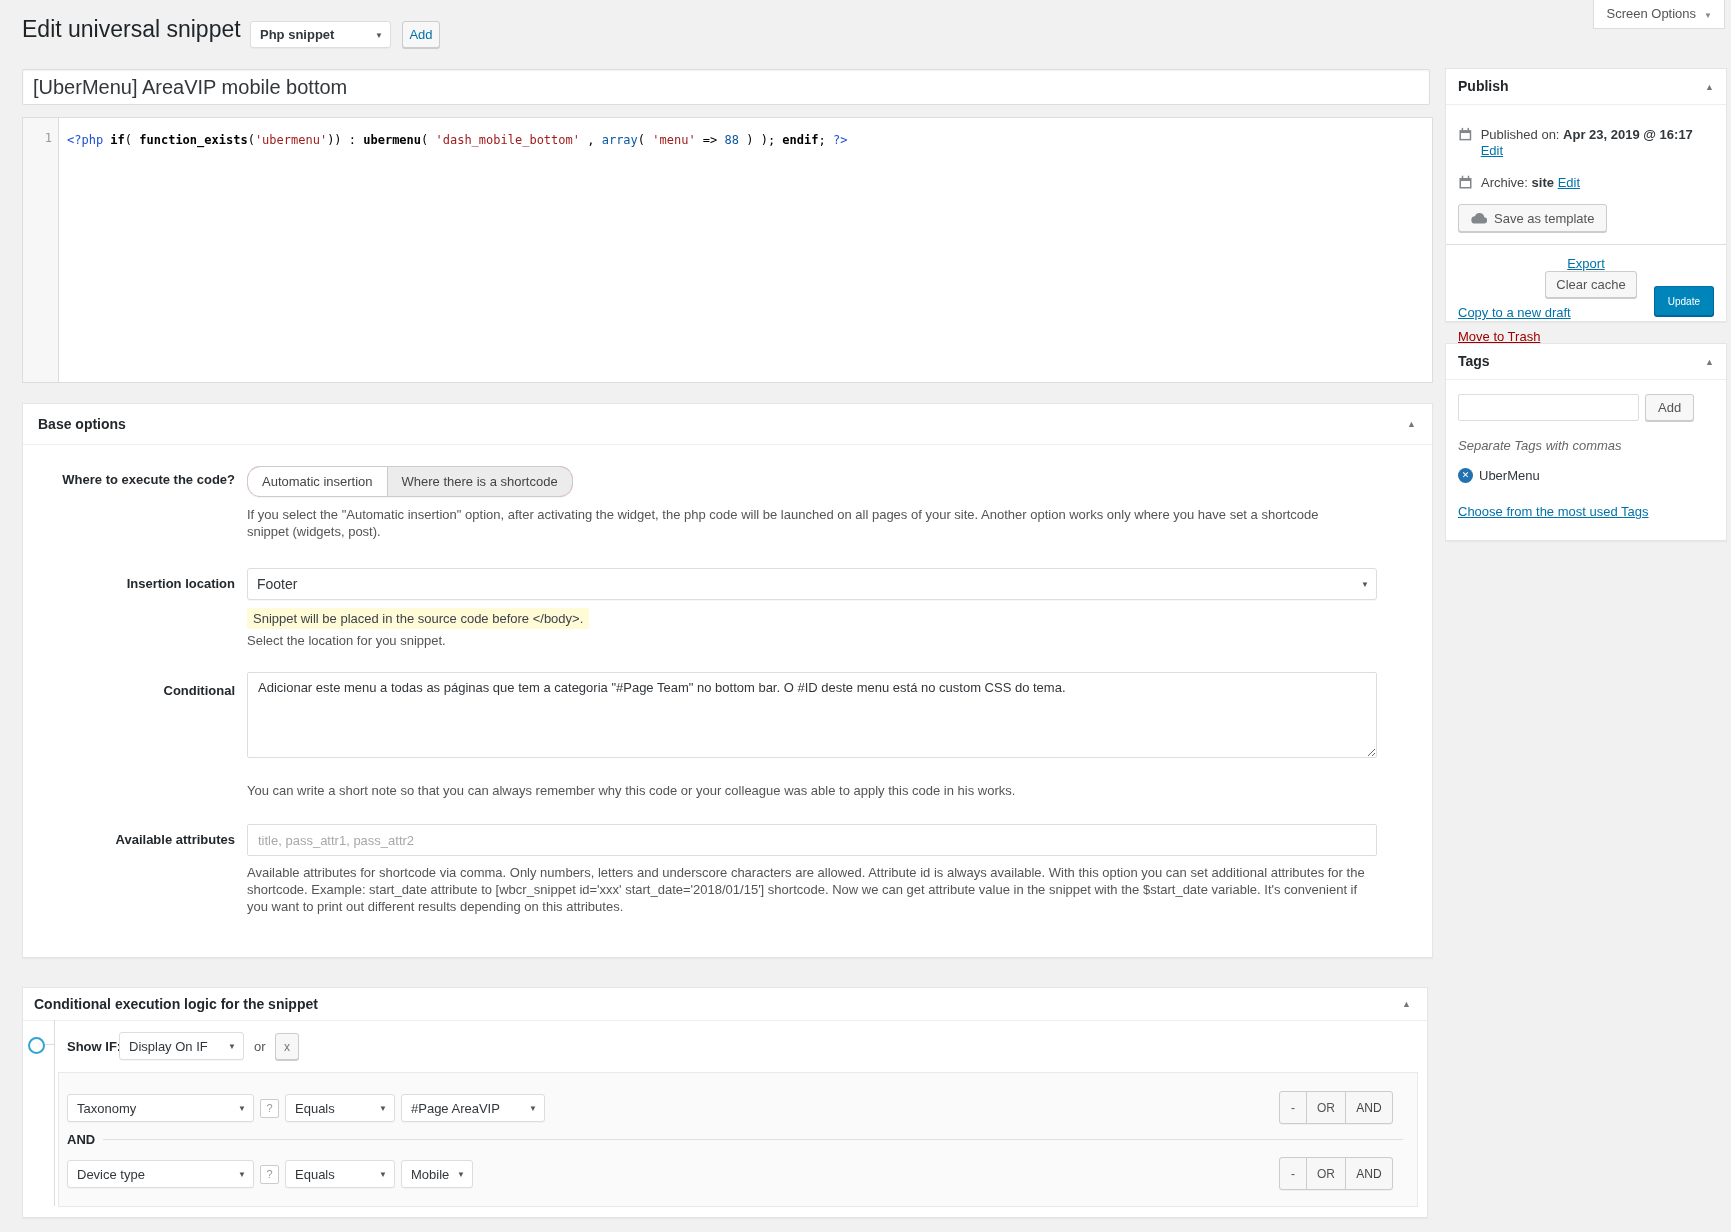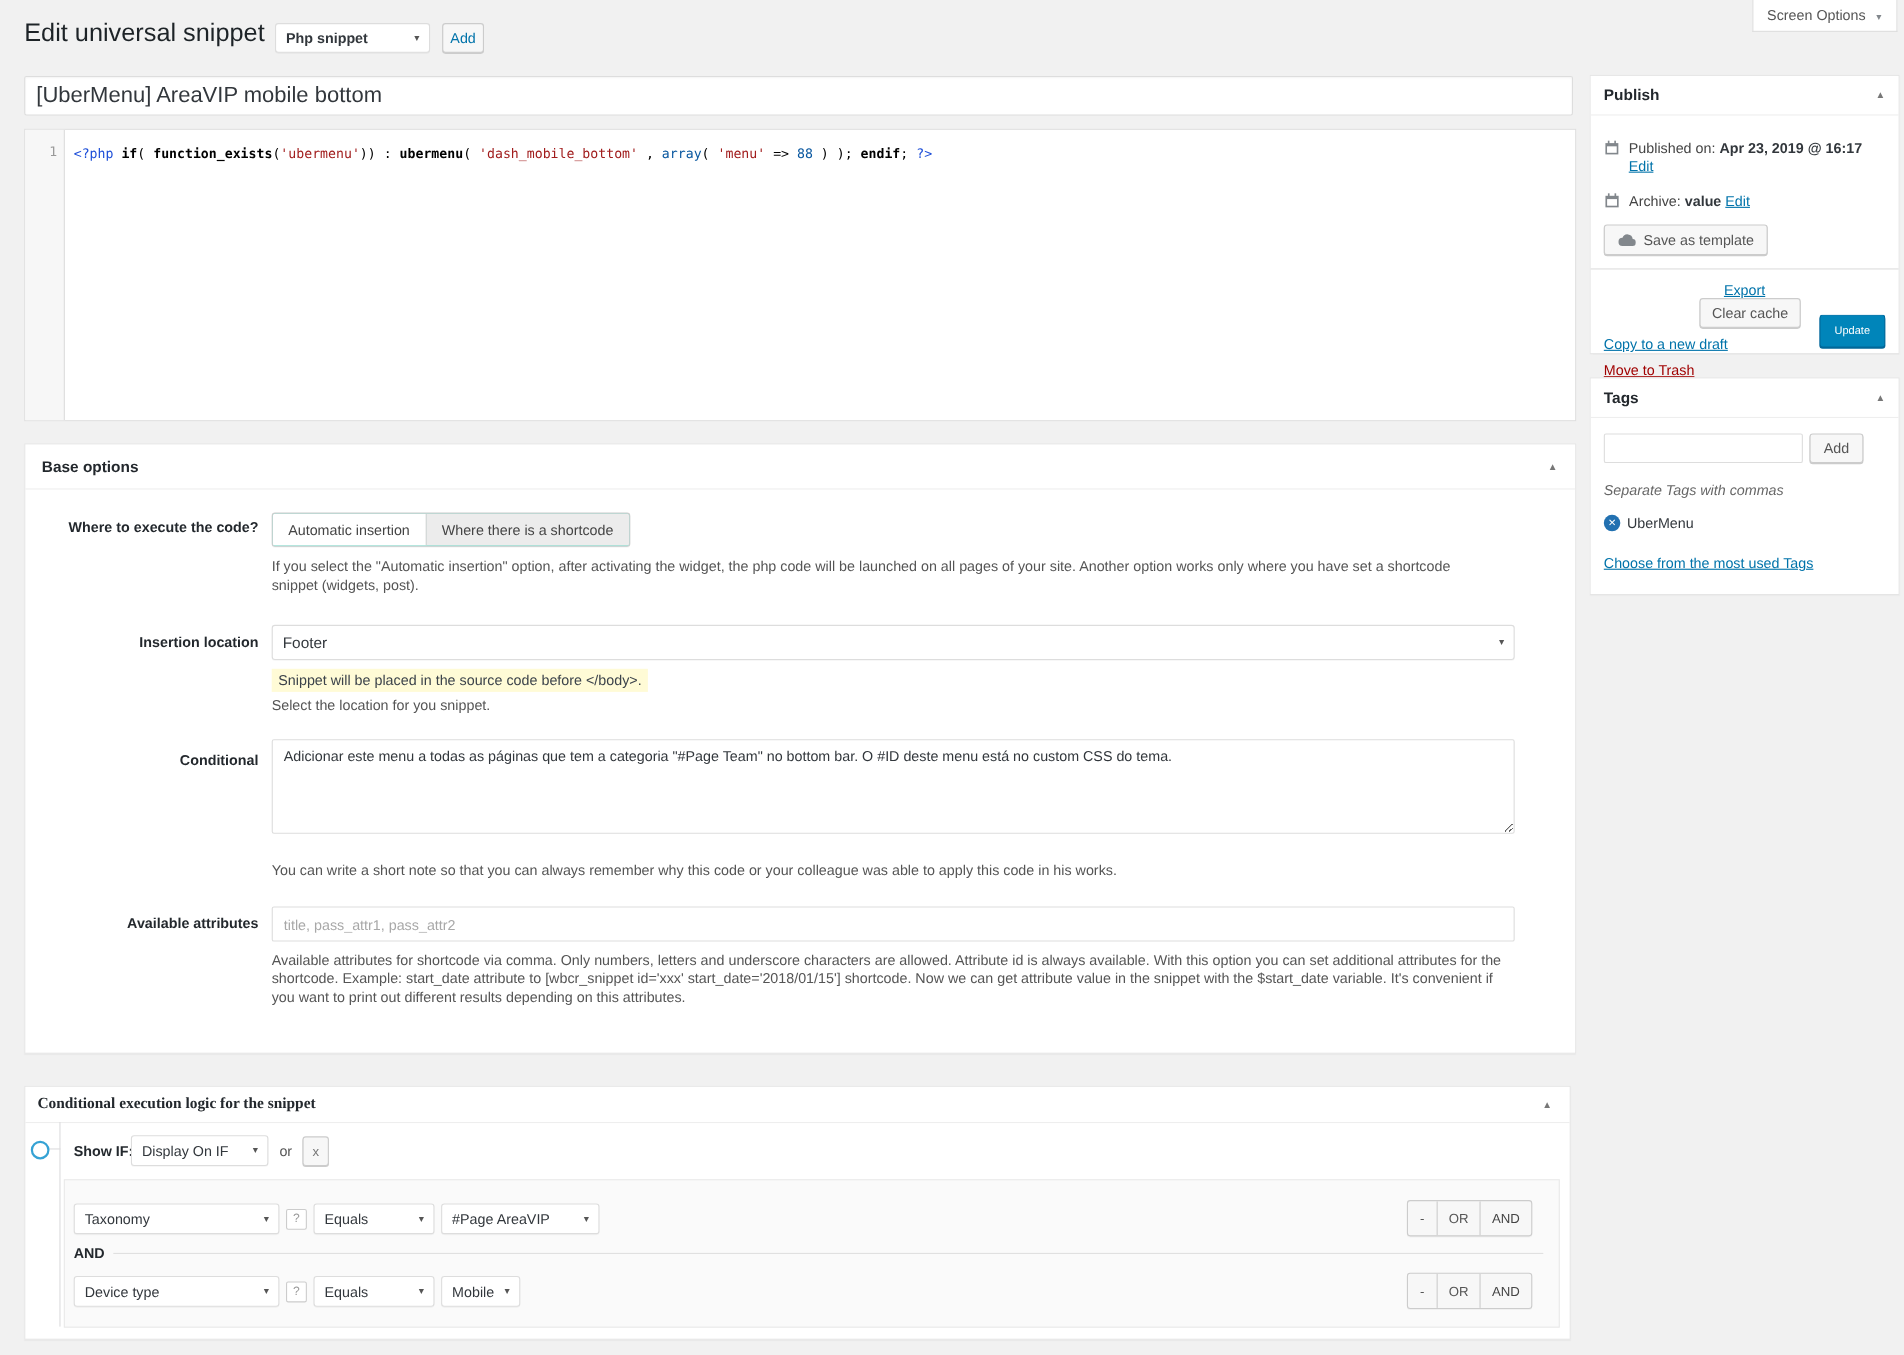--- a/index.html
+++ b/index.html
@@ -26,21 +26,21 @@
   .code-area{flex:1;padding:13px 0 0 8px;font-family:"DejaVu Sans Mono",monospace;font-size:12px;line-height:18px;white-space:pre;color:#000;}
   .tok-meta{color:#1d4ed8;}
   .tok-kw{color:#000;font-weight:bold;}
   .tok-fn{color:#000;font-weight:bold;}
   .tok-str{color:#a11d1d;margin-top:12px;}
   .tok-arr{color:#0a58a0;}
   .tok-num{color:#0a58a0;}
   
   .form-label{position:absolute;left:20px;width:192px;text-align:right;font-weight:bold;font-size:13px;color:#23282d;}
   .help-text{position:absolute;font-size:13px;color:#555;line-height:17px;}
-  .toggle-group{position:absolute;left:224px;top:60px;display:flex;border:1px solid #ccc;border-radius:3px;background:#5eead4;overflow:hidden;box-shadow:0 1px 0 rgba(0,0,0,.04);}
+  .toggle-group{position:absolute;left:224px;top:60px;display:flex;border:1px solid #ccc;border-radius:13px;background:#ec4899;overflow:hidden;box-shadow:0 1px 0 rgba(0,0,0,.04);}
   .toggle-group .seg{padding:0 14px;height:29px;line-height:29px;font-size:13px;color:#444;cursor:pointer;background:#ececec;}
   .toggle-group .seg.active{background:#fff;border-right:1px solid #ccc;}
   .big-select{position:absolute;left:224px;width:1130px;height:32px;font-size:14px;}
   .note-highlight{position:absolute;left:224px;display:inline-block;background:#fffbd6;padding:3px 6px;font-size:13px;color:#3c434a;}
   .form-textarea{position:absolute;left:224px;width:1130px;height:86px;box-sizing:border-box;border:1px solid #ddd;border-radius:2px;padding:6px 10px;font-size:13px;line-height:17px;color:#32373c;font-family:"Liberation Sans",sans-serif;resize:both;}
   .form-input{position:absolute;left:224px;width:1130px;height:32px;box-sizing:border-box;border:1px solid #ddd;border-radius:2px;padding:0 10px;font-size:13px;color:#32373c;font-family:"Liberation Sans",sans-serif;}
   .form-input::placeholder{color:#a8a8a8;}
   
   .cond-connector-line{position:absolute;left:31px;top:32px;width:1px;height:186px;background:#dcdcde;}
   .cond-tick{position:absolute;left:18px;top:56px;width:14px;height:1px;background:#dcdcde;}
@@ -125,21 +125,21 @@
       <div class="help-text" style="left:224px;top:337px;width:1100px;">You can write a short note so that you can always remember why this code or your colleague was able to apply this code in his works.</div>
 
       <div class="form-label" style="top:387px;">Available attributes</div>
       <input class="form-input" style="top: 379px;" placeholder="title, pass_attr1, pass_attr2">
       <div class="help-text" style="left:224px;top:419px;width:1127px;">Available attributes for shortcode via comma. Only numbers, letters and underscore characters are allowed. Attribute id is always available. With this option you can set additional attributes for the shortcode. Example: start_date attribute to [wbcr_snippet id='xxx' start_date='2018/01/15'] shortcode. Now we can get attribute value in the snippet with the $start_date variable. It's convenient if you want to print out different results depending on this attributes.</div>
 
     </div>
   </div>
 
   <div class="panel" style="left:22px;top:987px;width:1406px;height:231px;">
-    <div class="panel-header" style="height:32px;line-height:32px;padding-left:11px;font-family:Liberation Serif, serif;">
+    <div class="panel-header" style="height:32px;line-height:32px;padding-left:11px;">
       <span>Conditional execution logic for the snippet</span>
       <span class="collapse-arrow">▲</span>
     </div>
 
     <div class="cond-connector-line"></div>
     <div class="cond-tick"></div>
     <div class="cond-node"></div>
 
     <div class="showif-label">Show IF:</div>
     <div class="wp-select showif-select">
@@ -218,21 +218,21 @@
         <span class="pub-text"><span>Published on:</span> <b>Apr 23, 2019 @ 16:17</b> <a>Edit</a></span>
       </div>
 
       <div class="pub-row" style="margin-top:16px;">
         <svg width="15" height="15" viewBox="0 0 20 20">
             <rect x="2" y="4" width="16" height="14" fill="#82878c"></rect>
             <rect x="4" y="8" width="12" height="8" fill="#fff"></rect>
             <rect x="5" y="1" width="2" height="4" fill="#82878c"></rect>
             <rect x="13" y="1" width="2" height="4" fill="#82878c"></rect>
           </svg>
-        <span class="pub-text"><span>Archive:</span> <b>value</b> <a>Edit</a></span>
+        <span class="pub-text"><span>Archive:</span> <b>site</b> <a>Edit</a></span>
       </div>
 
       <button class="btn" style="margin-top:13px;height:28px;padding:0 12px;">
         <span class="cloud-glyph">
             <svg width="16" height="12" viewBox="0 0 20 14">
               <path d="M5 14a4.6 4.6 0 010-9.2A6 6 0 0116.6 6 3.9 3.9 0 0116 14z" fill="#82878c"></path>
             </svg>
           </span>
         <span>Save as template</span>
       </button>

